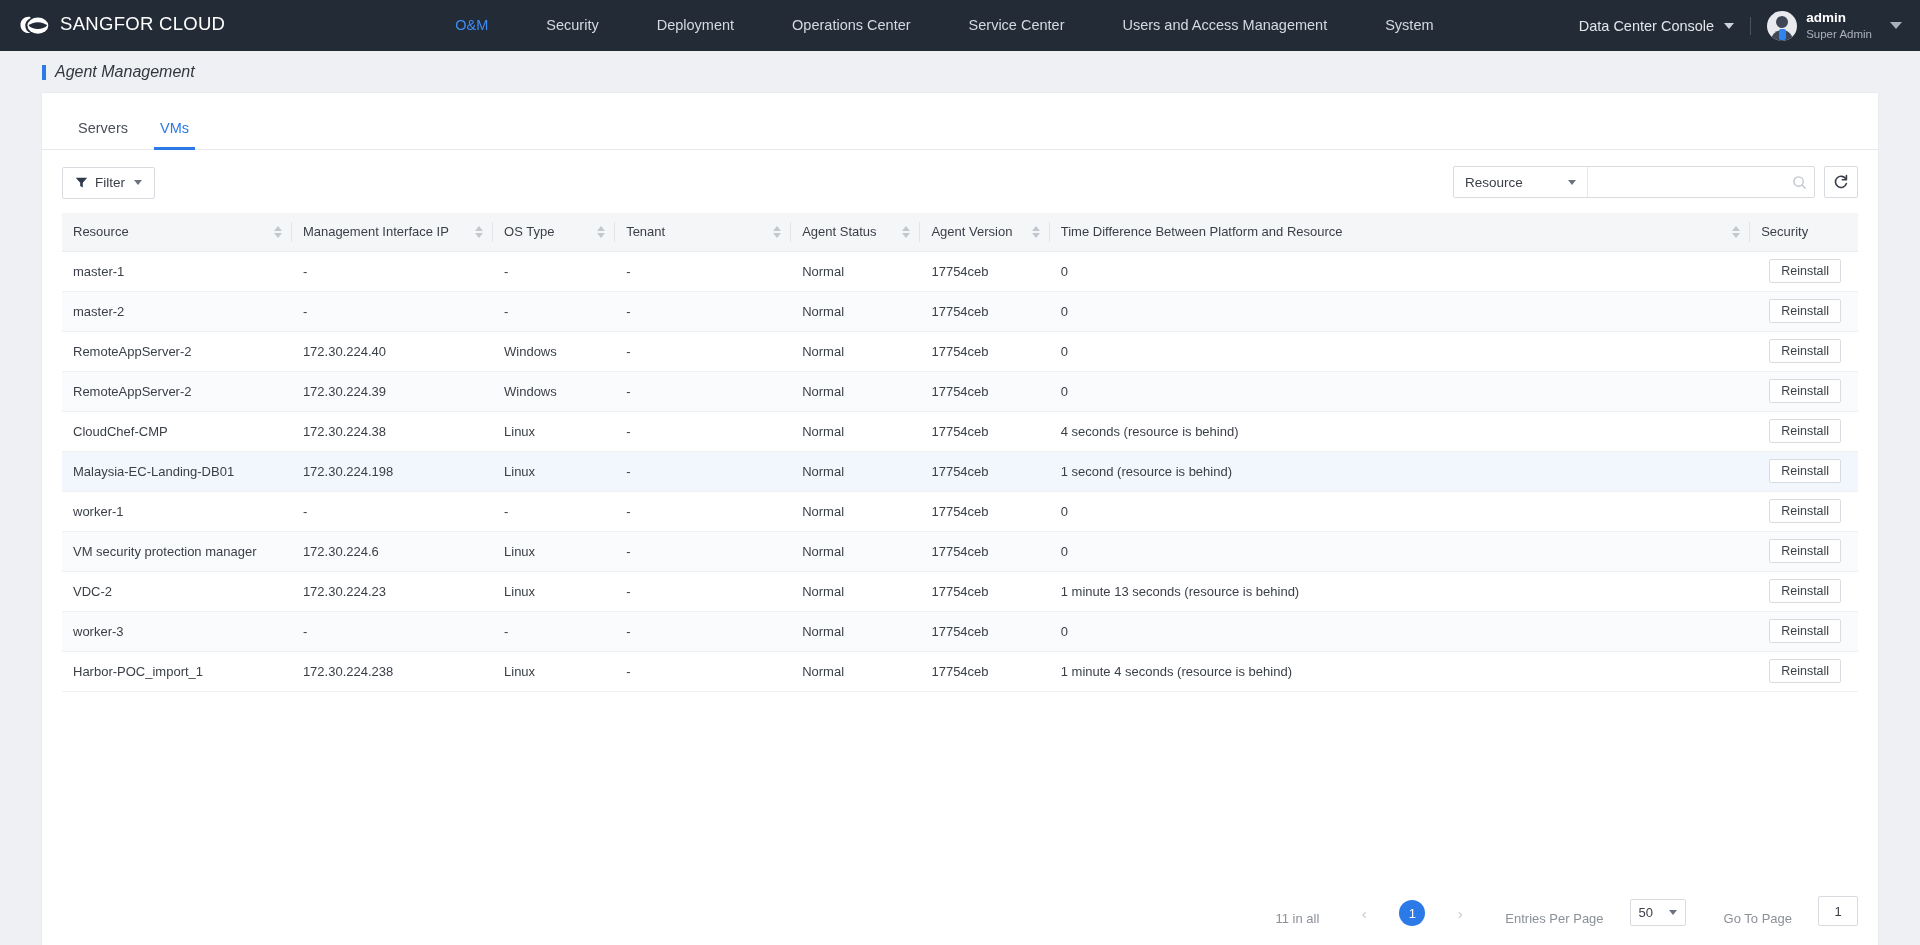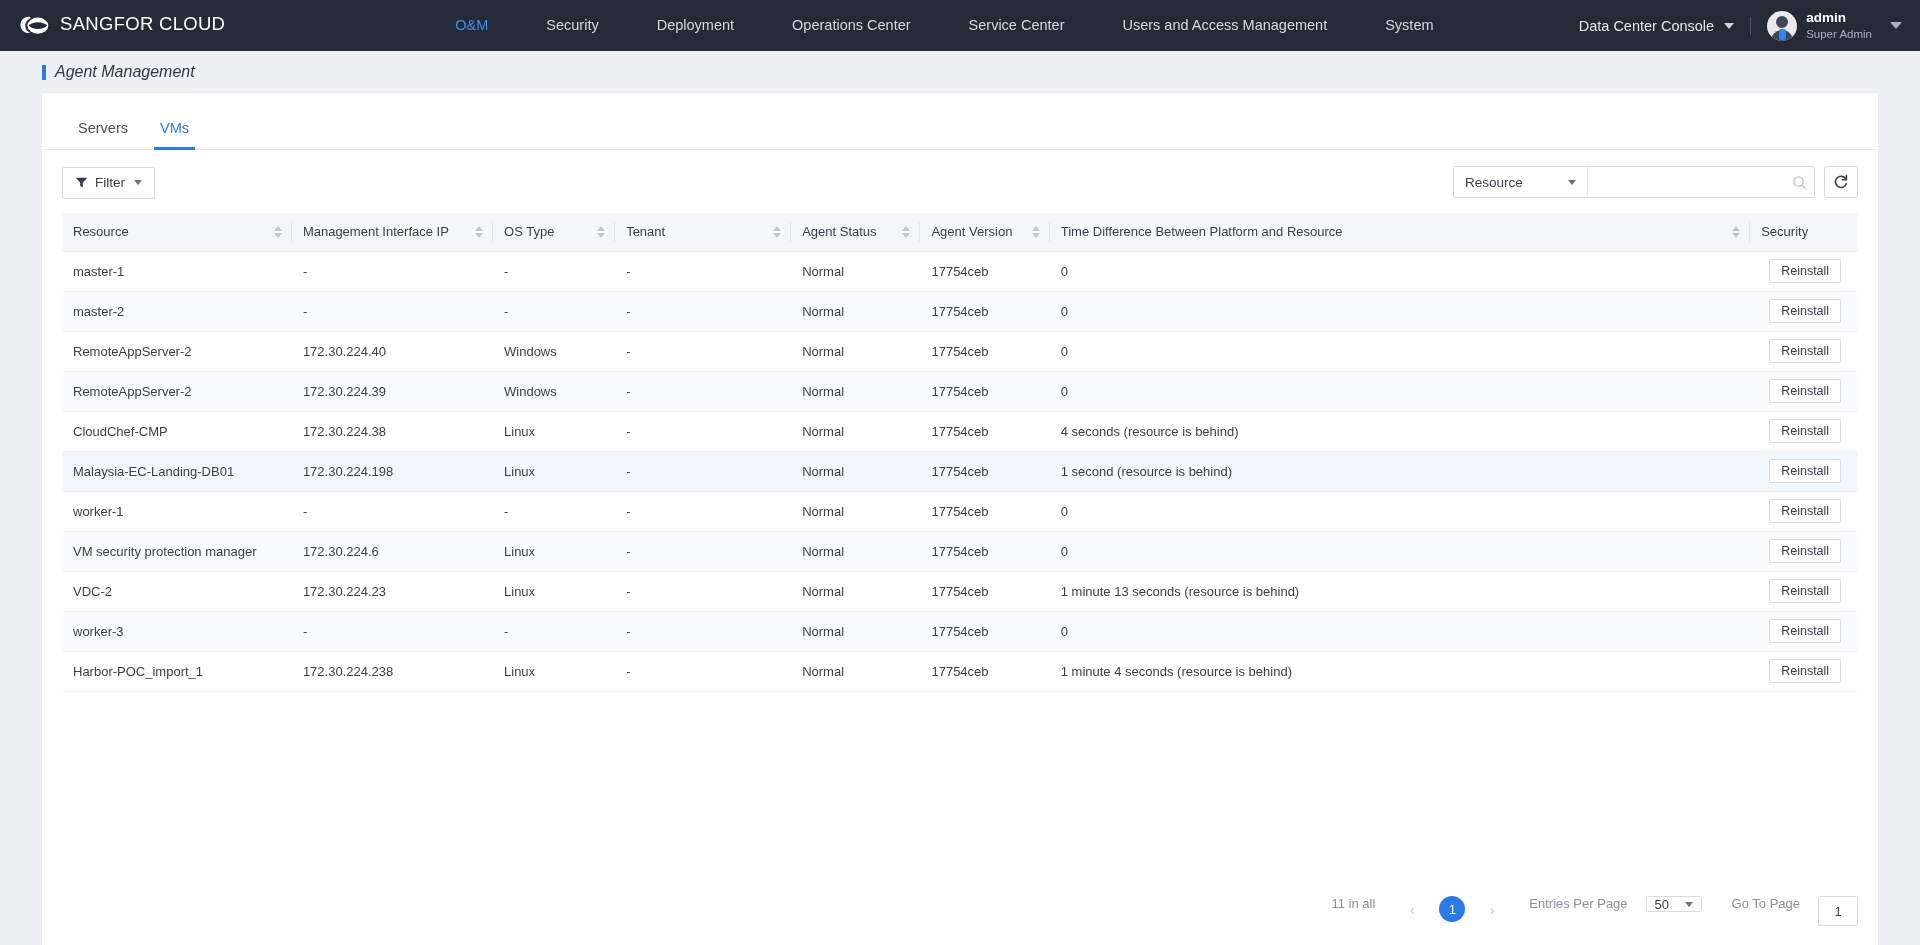--- a/index.html
+++ b/index.html
@@ -235,37 +235,37 @@
     border:1px solid #d8dce1; border-radius:2px; background:#fff;
     font-size: 12.5px; color:#3a3f47;
     padding: 4px 11px; cursor:pointer;
     font-family:"Liberation Sans", sans-serif;
     margin-left:8px;
   }
 
   
   .pager {
     position:absolute; right: 20px; bottom: 22px;
-    display:flex; align-items:flex-start; gap: 8px;
+    display:flex; align-items:flex-end; gap: 16px;
     font-size: 13px; color: #8b9099;
   }
   .pg-total { margin-right: 16px; }
   .pg-arrow {
     width: 26px; height:26px; display:flex; align-items:center; justify-content:center;
     color:#c3c8cf; font-size: 15px; cursor:pointer; user-select:none;
   }
   .pg-num {
     width: 26px; height:26px; border-radius:50%;
     background:#2b7ae8; color:#fff; font-size:13px;
     display:flex; align-items:center; justify-content:center;
     margin: 0 6px; cursor:pointer;
   }
   .pg-label { margin-left: 16px; margin-right: 10px; }
   .pp-select {
-    width: 56px; height: 16px;
+    width: 56px; height: 27px;
     border:1px solid #d8dce1; border-radius:2px; background:#fff;
     display:flex; align-items:center; justify-content:space-between;
     padding: 0 8px; font-size:13px; color:#3a3f47; cursor:pointer;
   }
   .goto-label { margin-left: 22px; margin-right: 10px; }
   .goto-input {
     width: 40px; height: 30px;
     border:1px solid #d8dce1; border-radius:2px;
     text-align:center; font-size:13px; color:#3a3f47; outline:none;
     font-family:"Liberation Sans", sans-serif;

